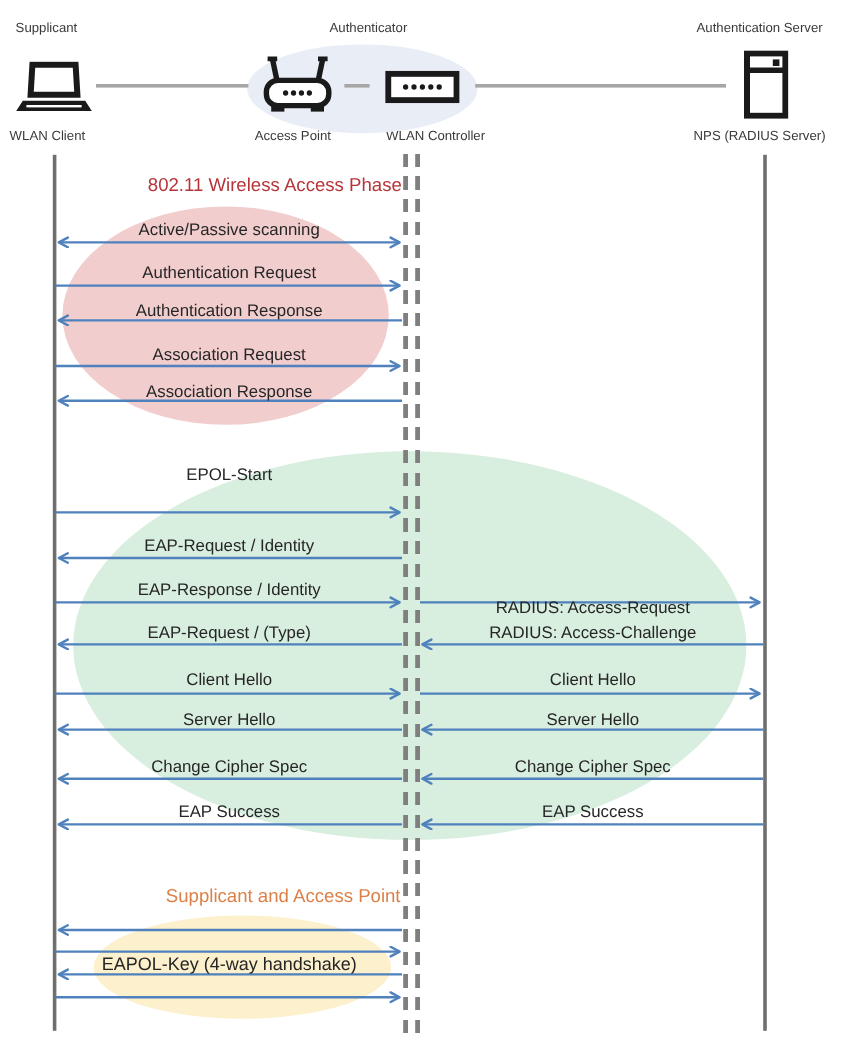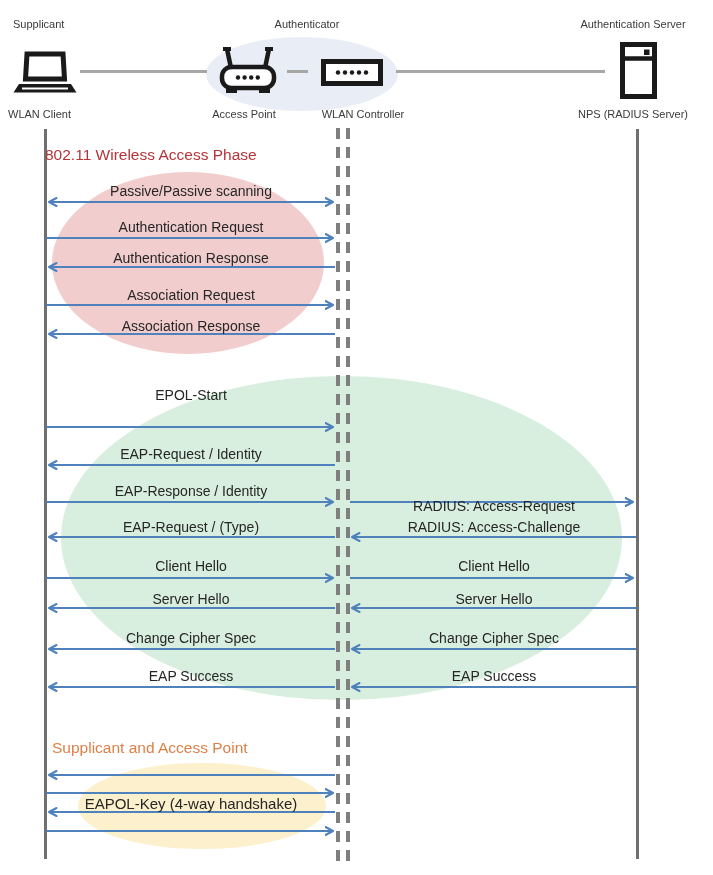--- a/index.html
+++ b/index.html
@@ -1,20 +1,20 @@
 <!DOCTYPE html>
 <html><head>
 <meta charset="utf-8">
 <style>
   html,body{margin:0;padding:0;}
   body{font-family:"Liberation Sans",sans-serif;background:#ffffff;}
   #canvas{position:relative;width:713px;height:875px;background:#ffffff;overflow:hidden;}
   .lbl{position:absolute;font-size:11px;color:#3a3a3a;white-space:nowrap;}
   .lbl.center{text-align:center;}
-  .phase-title{position:absolute;font-size:15.5px;text-align:left;white-space:nowrap;z-index:6;}
+  .phase-title{position:absolute;font-size:15.5px;text-align:center;white-space:nowrap;z-index:6;padding-left:34px;}
   .msg{position:absolute;font-size:14px;color:#262626;text-align:center;white-space:nowrap;z-index:6;}
   .ellipse{position:absolute;border-radius:50%;z-index:1;}
   .lifeline{position:absolute;width:3px;background:#6f6f6f;z-index:2;}
   .dashline{position:absolute;width:4px;z-index:2;
     background:repeating-linear-gradient(to bottom,#7f7f7f 0 11px,transparent 11px 19px);}
   .conn{position:absolute;height:3px;background:#a6a6a6;z-index:2;}
   #arrows{position:absolute;left:0;top:0;z-index:5;pointer-events:none;}
   .icon{position:absolute;z-index:3;}
 </style>
 </head>
@@ -77,21 +77,21 @@
   <div class="dashline" style="left:346px;top:128px;height:738px;"></div>
   <div class="lifeline" style="left:636px;top:129px;height:730px;"></div>
 
   <div class="ellipse" style="left:52px;top:172px;width:272px;height:182px;background:#F2CDCD;"></div>
   <div class="ellipse" style="left:61px;top:376px;width:561px;height:324px;background:#D8EEDE;"></div>
   <div class="ellipse" style="left:78px;top:763px;width:248px;height:86px;background:#FCF0CD;"></div>
 
   <div class="phase-title" style="left:45px;top:146px;width:300px;color:#B63438;">802.11 Wireless Access Phase</div>
   <div class="phase-title" style="left:52px;top:739px;width:300px;color:#DD8047;">Supplicant and Access Point</div>
 
-  <div class="msg" style="left:45px;top:183px;width:292px;">Passive/Passive scanning</div>
+  <div class="msg" style="left:45px;top:183px;width:292px;">Active/Passive scanning</div>
   <div class="msg" style="left:45px;top:219px;width:292px;">Authentication Request</div>
   <div class="msg" style="left:45px;top:287px;width:292px;">Association Request</div>
   <div class="msg" style="left:45px;top:250px;width:292px;">Authentication Response</div>
   <div class="msg" style="left:45px;top:318px;width:292px;">Association Response</div>
 
   <div class="msg" style="left:45px;top:387px;width:292px;">EPOL-Start</div>
   <div class="msg" style="left:45px;top:446px;width:292px;">EAP-Request / Identity</div>
   <div class="msg" style="left:45px;top:483px;width:292px;">EAP-Response / Identity</div>
   <div class="msg" style="left:45px;top:519px;width:292px;">EAP-Request / (Type)</div>
   <div class="msg" style="left:45px;top:558px;width:292px;">Client Hello</div>

